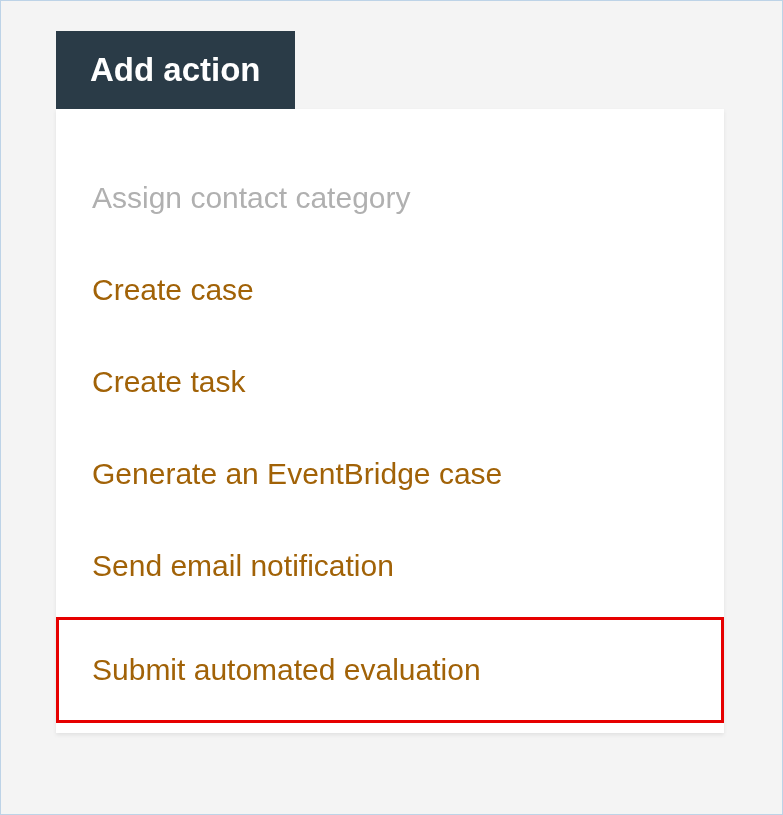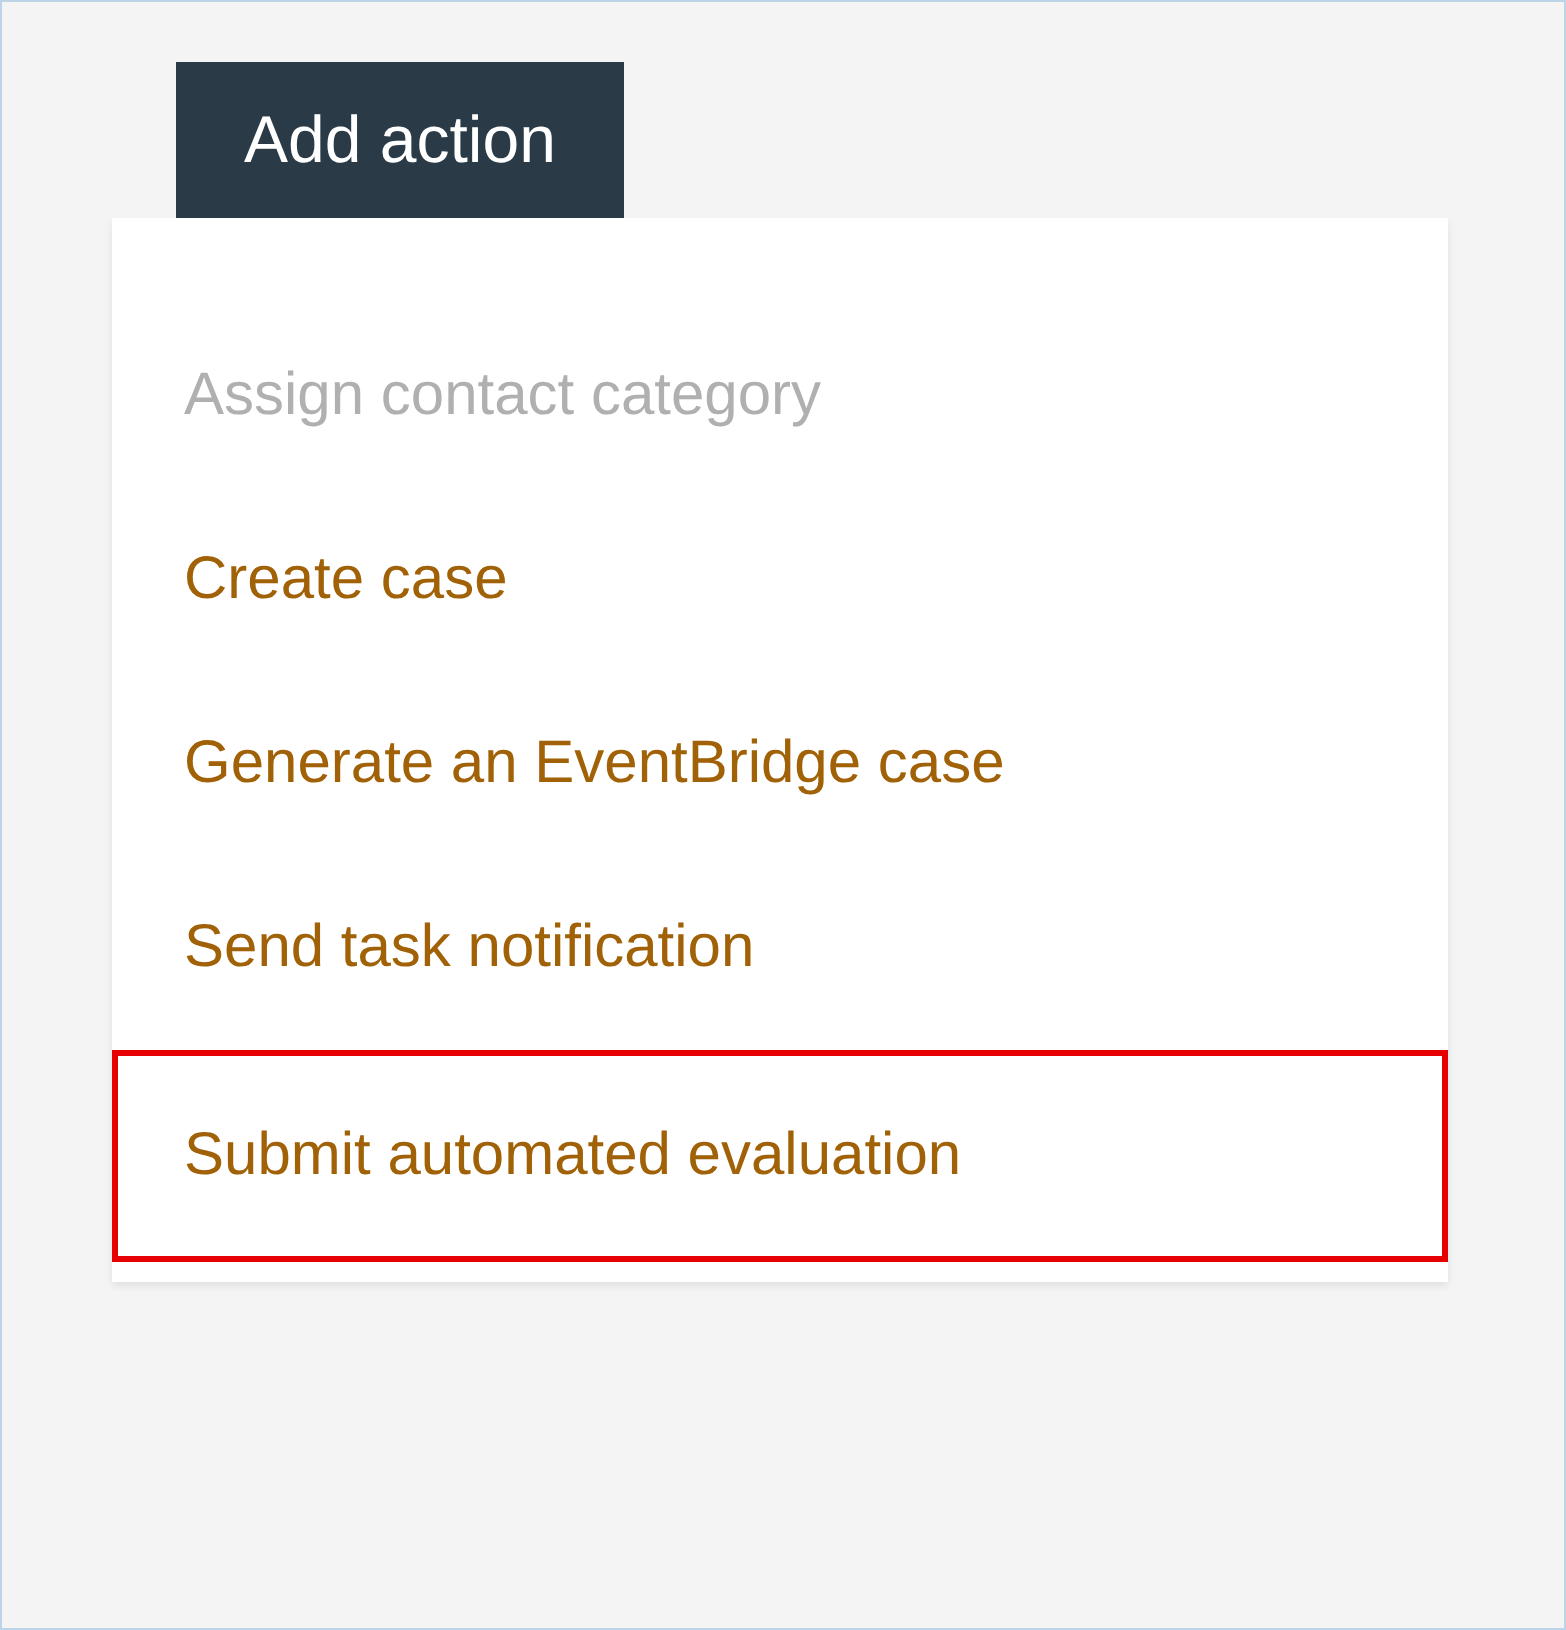--- a/index.html
+++ b/index.html
@@ -20,24 +20,23 @@
     .container {
       padding: 30px 55px;
     }
 
     .add-action-button {
       background: #2a3b47;
       color: #ffffff;
       border: none;
       padding: 20px 34px;
       font-size: 33px;
-      font-weight: 400;
+      font-weight: 700;
       cursor: pointer;
       font-family: inherit;
-      margin-left: 32px;
     }
 
     .dropdown-menu {
       background: #ffffff;
       width: 668px;
       margin-top: 0;
       box-shadow: 0 2px 4px rgba(0,0,0,0.08);
       padding: 48px 0 10px 0;
     }
 
@@ -69,22 +68,23 @@
 <div class="container">
 
   <button class="add-action-button">Add action</button>
 
   <div class="dropdown-menu">
 
     <div class="menu-item disabled">Assign contact category</div>
 
     <div class="menu-item">Create case</div>
 
+    <div class="menu-item">Create task</div>
 
     <div class="menu-item">Generate an EventBridge case</div>
 
-    <div class="menu-item">Send task notification</div>
+    <div class="menu-item">Send email notification</div>
 
     <div class="menu-item highlighted">Submit automated evaluation</div>
 
   </div>
 
 </div>
 
 </body></html>

